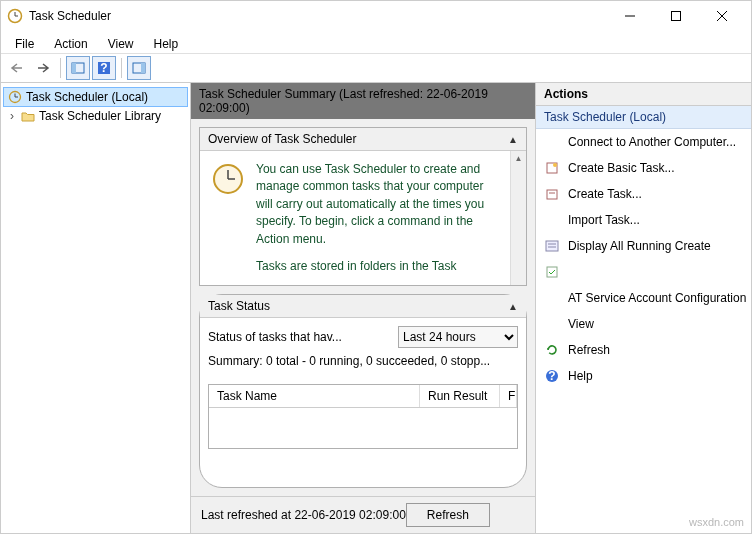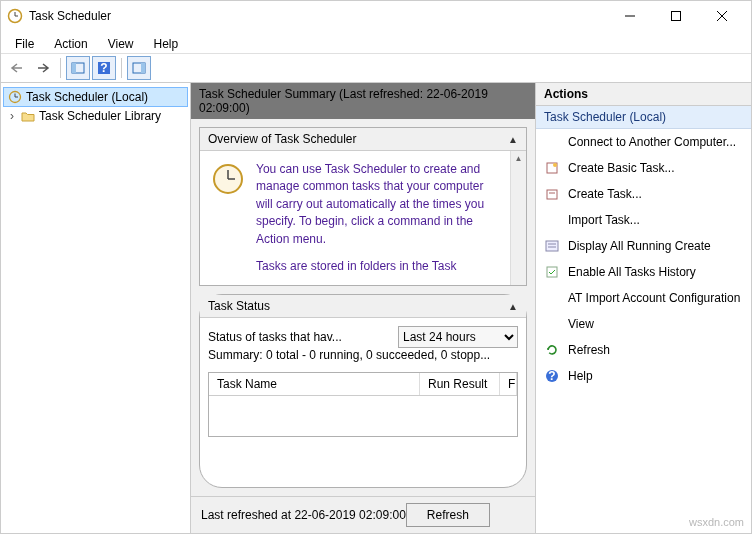--- a/index.html
+++ b/index.html
@@ -21,26 +21,26 @@
 .tree .node.sel { background: #cce8ff; border: 1px solid #7abaff; }
 .tree .node .exp { width: 10px; text-align: center; color: #555; }
 .center { flex: 1; display: flex; flex-direction: column; border-right: 1px solid #ccc; min-width: 0; }
 .center-head { background: #787878; color: #000000; padding: 4px 8px; }
 .center-body { flex: 1; background: #f0f0f0; padding: 8px; overflow: hidden; display: flex; flex-direction: column; gap: 8px; }
 .groupbox { border: 1px solid #b0b0b0; background: #fff; }
 .gb-title { background: #f0f0f0; border-bottom: 1px solid #ccc; padding: 4px 8px; display: flex; align-items: center; justify-content: space-between; }
 .gb-title .chev { font-size: 10px; color: #333; }
 .gb-body { padding: 8px; position: relative; }
 .overview { display: flex; gap: 10px; }
-.overview .text { flex: 1; line-height: 1.45; color: #4c1d95; }
+.overview .text { flex: 1; line-height: 1.45; color: #14532d; }
 .scrollbar { width: 16px; background: #f0f0f0; border-left: 1px solid #ddd; position: relative; }
 .scrollbar .arr { height: 14px; display: flex; align-items: center; justify-content: center; font-size: 8px; color: #666; }
-.status-row { display: flex; align-items: center; gap: 26px; }
+.status-row { display: flex; align-items: center; gap: 26px; margin-bottom: 6px; }
 .status-row select { flex: 0 0 120px; height: 22px; border: 1px solid #aaa; background: #f7f7f7; }
-.summary-line { white-space: nowrap; overflow: hidden; text-overflow: ellipsis; margin-bottom: 10px; }
+.summary-line { white-space: nowrap; overflow: hidden; text-overflow: ellipsis; margin-bottom: 16px; }
 .table { border: 1px solid #b0b0b0; }
 .table .hdr { display: flex; background: #fff; border-bottom: 1px solid #ccc; }
 .table .hdr div { padding: 4px 8px; border-right: 1px solid #ddd; }
 .table .rows { height: 40px; }
 .footer { background: #f0f0f0; border-top: 1px solid #ccc; padding: 6px 10px; display: flex; align-items: center; justify-content: flex-start; }
 .footer button { padding: 4px 20px; border: 1px solid #999; background: #efefef; }
 .actions { width: 215px; display: flex; flex-direction: column; }
 .actions-head { background: #f0f0f0; padding: 4px 8px; font-weight: 600; border-bottom: 1px solid #ccc; }
 .actions-section { background: #e2eefc; padding: 4px 8px; border-bottom: 1px solid #c8d8ec; color: #1a3a7a; }
 .actions-list { flex: 1; }
@@ -243,25 +243,24 @@
             </span>
             <span>Display All Running Create</span>
           </div>
         <div class="item">
             <span class="icn">
               <svg width="14" height="14">
                 <rect x="2" y="2" width="10" height="10" fill="#fff" stroke="#8a8"></rect>
                 <path d="M4 7 l2 2 l4 -4" fill="none" stroke="#3a3"></path>
               </svg>
             </span>
-            <span>Enable All Tasks History</span>
-          </div>
-        <div class="item">
-            <span class="icn"></span>
-            <span>AT Import Account Configuration</span>
+          </div>
+        <div class="item">
+            <span class="icn"></span>
+            <span>AT Service Account Configuration</span>
           </div>
         <div class="item">
             <span class="icn"></span>
             <span>View</span>
           </div>
         <div class="item">
             <span class="icn">
               <svg width="14" height="14">
                 <path d="M3 7 a4 4 0 1 1 1.2 2.8" fill="none" stroke="#2a8a2a" stroke-width="1.6"></path>
                 <path d="M3 7 l-1 -2 l2.5 0.5 z" fill="#2a8a2a"></path>

